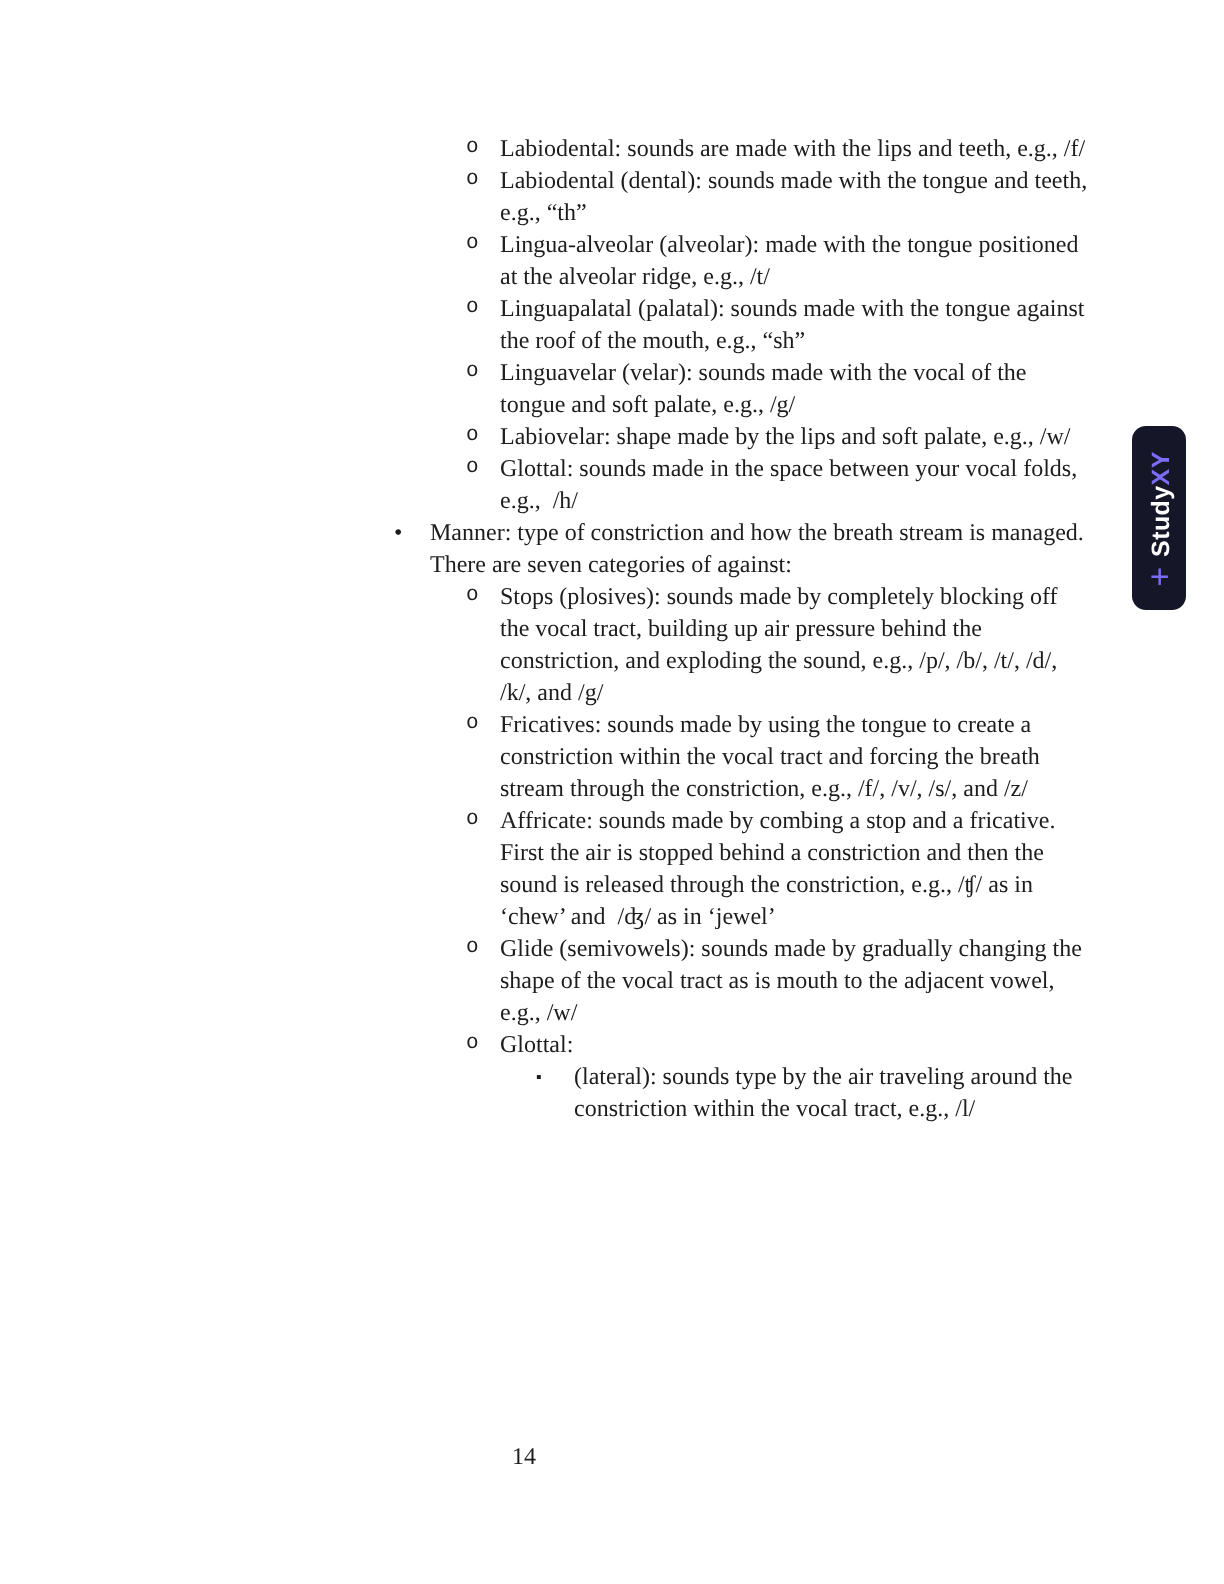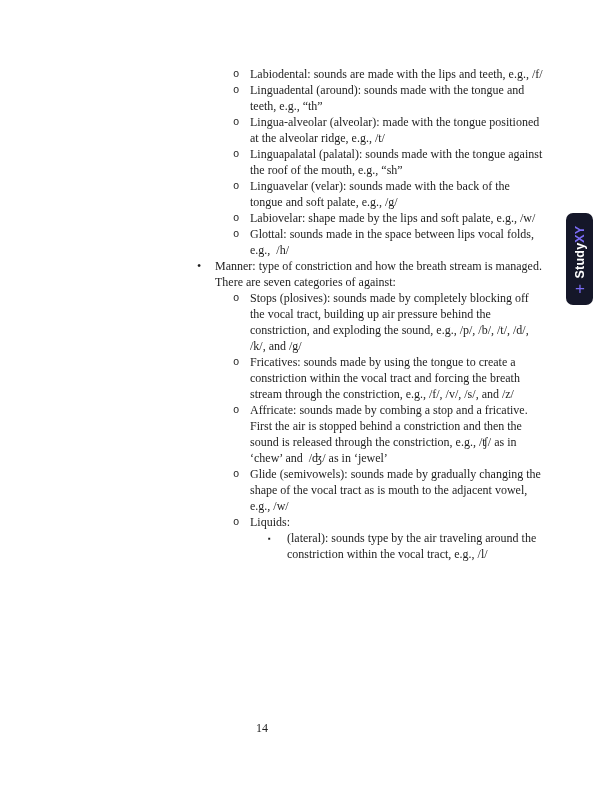--- a/index.html
+++ b/index.html
@@ -100,41 +100,41 @@
 
 <div class="page">
 
   <div class="content">
       <div class="li lvl2">
         <span class="marker">o</span>
         <span class="txt">Labiodental: sounds are made with the lips and teeth, e.g., /f/</span>
       </div>
       <div class="li lvl2">
         <span class="marker">o</span>
-        <span class="txt">Linguadental (around): sounds made with the tongue and teeth, e.g., “th”</span>
+        <span class="txt">Labiodental (dental): sounds made with the tongue and teeth, e.g., “th”</span>
       </div>
       <div class="li lvl2">
         <span class="marker">o</span>
         <span class="txt">Lingua-alveolar (alveolar): made with the tongue positioned at the alveolar ridge, e.g., /t/</span>
       </div>
       <div class="li lvl2">
         <span class="marker">o</span>
         <span class="txt">Linguapalatal (palatal): sounds made with the tongue against the roof of the mouth, e.g., “sh”</span>
       </div>
       <div class="li lvl2">
         <span class="marker">o</span>
-        <span class="txt">Linguavelar (velar): sounds made with the back of the tongue and soft palate, e.g., /g/</span>
+        <span class="txt">Linguavelar (velar): sounds made with the vocal of the tongue and soft palate, e.g., /g/</span>
       </div>
       <div class="li lvl2">
         <span class="marker">o</span>
         <span class="txt">Labiovelar: shape made by the lips and soft palate, e.g., /w/</span>
       </div>
       <div class="li lvl2">
         <span class="marker">o</span>
-        <span class="txt">Glottal: sounds made in the space between lips vocal folds, e.g.,  /h/</span>
+        <span class="txt">Glottal: sounds made in the space between your vocal folds, e.g.,  /h/</span>
       </div>
       <div class="li lvl1">
         <span class="marker">•</span>
         <span class="txt">Manner: type of constriction and how the breath stream is managed. There are seven categories of against:</span>
       </div>
       <div class="li lvl2">
         <span class="marker">o</span>
         <span class="txt">Stops (plosives): sounds made by completely blocking off the vocal tract, building up air pressure behind the constriction, and exploding the sound, e.g., /p/, /b/, /t/, /d/, /k/, and /g/</span>
       </div>
       <div class="li lvl2">
@@ -144,21 +144,21 @@
       <div class="li lvl2">
         <span class="marker">o</span>
         <span class="txt">Affricate: sounds made by combing a stop and a fricative. First the air is stopped behind a constriction and then the sound is released through the constriction, e.g., /ʧ/ as in ‘chew’ and  /ʤ/ as in ‘jewel’</span>
       </div>
       <div class="li lvl2">
         <span class="marker">o</span>
         <span class="txt">Glide (semivowels): sounds made by gradually changing the shape of the vocal tract as is mouth to the adjacent vowel, e.g., /w/</span>
       </div>
       <div class="li lvl2">
         <span class="marker">o</span>
-        <span class="txt">Liquids:</span>
+        <span class="txt">Glottal:</span>
       </div>
       <div class="li lvl3">
         <span class="marker">▪</span>
         <span class="txt">(lateral): sounds type by the air traveling around the constriction within the vocal tract, e.g., /l/</span>
       </div>
     </div>
 
   <div class="badge">
     <div class="badge-inner">
       <span class="badge-plus">+</span>

